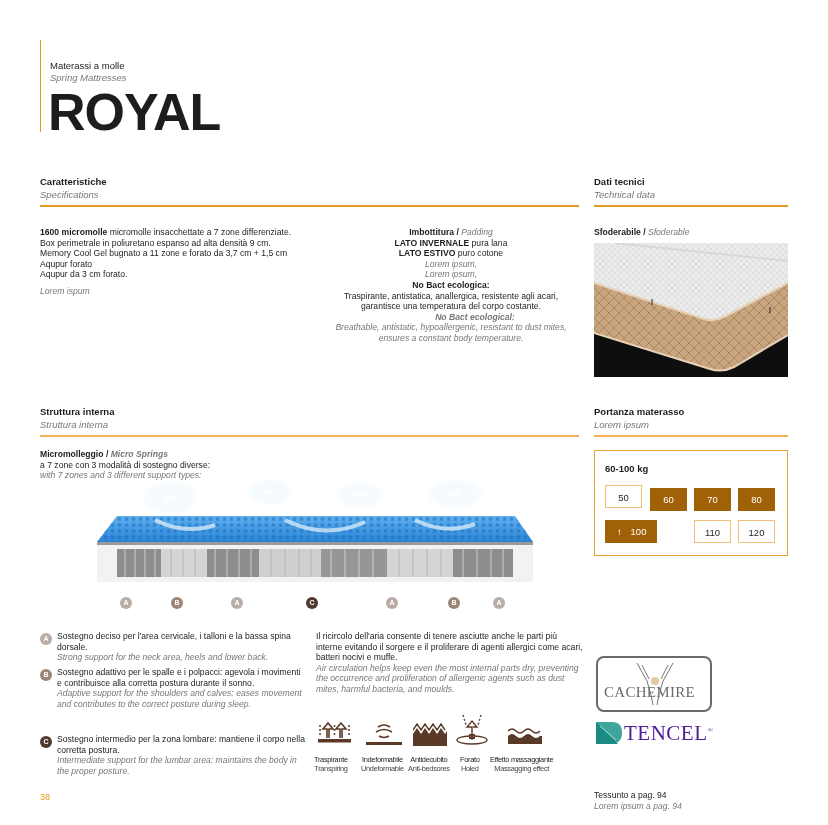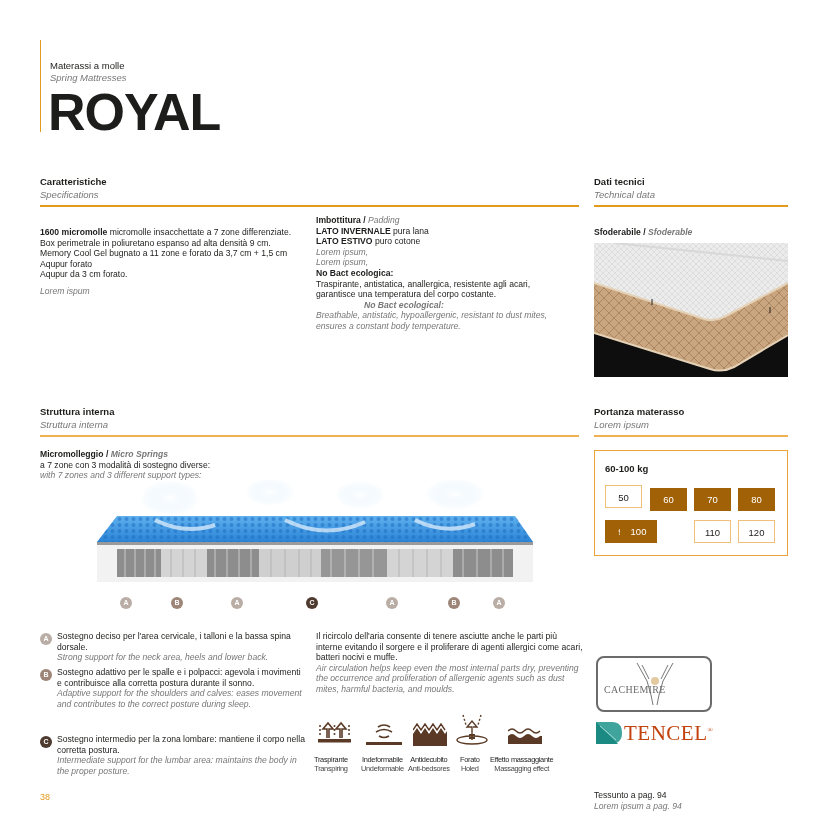--- a/index.html
+++ b/index.html
@@ -49,36 +49,36 @@
 
 <div class="abs txt" style="left:40px;top:227px;width:270px;">
   <div><b>1600 micromolle</b><span> micromolle insacchettate a 7 zone differenziate.</span></div>
   <div>Box perimetrale in poliuretano espanso ad alta densità 9 cm.</div>
   <div>Memory Cool Gel bugnato a 11 zone e forato da 3,7 cm + 1,5 cm</div>
   <div>Aqupur forato</div>
   <div>Aqupur da 3 cm forato.</div>
   <div class="it" style="margin-top:6px;">Lorem ispum</div>
 </div>
 
-<div class="abs txt" style="left:316px;top:215px;width:270px;">
+<div class="abs txt" style="left:316px;top:227px;width:270px;text-align:center;">
   <div><b>Imbottitura / </b><span class="it">Padding</span></div>
   <div><b>LATO INVERNALE</b><span> pura lana</span></div>
   <div><b>LATO ESTIVO</b><span> puro cotone</span></div>
   <div class="it">Lorem ipsum,</div>
   <div class="it">Lorem ipsum,</div>
   <div><b>No Bact ecologica:</b></div>
   <div>Traspirante, antistatica, anallergica, resistente agli acari,</div>
   <div>garantisce una temperatura del corpo costante.</div>
   <div class="it" style="font-weight:bold;margin-left:48px;">No Bact ecological:</div>
   <div class="it">Breathable, antistatic, hypoallergenic, resistant to dust mites,</div>
   <div class="it">ensures a constant body temperature.</div>
 </div>
 
 <div class="abs txt" style="left:594px;top:227px;">
-  <b>Sfoderabile / </b><span class="it" style="font-weight:bold;">Sfoderable</span>
+  <b>Sfoderabile / </b><span class="it" style="font-weight:normal;">Sfoderable</span>
 </div>
 <div class="abs" style="left:594px;top:243px;width:194px;height:134px;background:#121212;overflow:hidden;">
   <svg width="194" height="134" viewBox="0 0 194 134">
     <defs>
       <pattern id="q" width="10" height="10" patternUnits="userSpaceOnUse">
           <path d="M0 5 L5 0 L10 5 L5 10 Z" fill="none" stroke="#a47e58" stroke-width="0.8"></path>
         </pattern>
       <pattern id="w" width="6" height="6" patternUnits="userSpaceOnUse">
           <path d="M0 3 L3 0 L6 3 L3 6 Z" fill="none" stroke="#cfcfcf" stroke-width="0.5"></path>
         </pattern>
@@ -308,28 +308,28 @@
 <div class="abs" style="left:596px;top:656px;width:116px;height:56px;border:2px solid #6b6b6b;border-radius:8px;box-sizing:border-box;">
   <svg class="abs" style="left:35px;top:3px;" width="44" height="46" viewBox="0 0 44 46">
     <circle cx="22" cy="20" r="4" fill="#e2c9a0"></circle>
     <g fill="none" stroke="#777" stroke-width="1">
         <path d="M4 2 L14 20 L18 34 L20 44"></path>
         <path d="M9 4 L16 18"></path>
         <path d="M40 2 L30 20 L26 34 L24 44"></path>
         <path d="M35 4 L28 18"></path>
       </g>
   </svg>
-  <div class="abs" style="left:6px;top:26px;font-family:'Liberation Serif',serif;font-size:10px;color:#6b6b6b;letter-spacing:0.3px;">CACHEMIRE</div>
+  <div class="abs" style="left:6px;top:26px;font-family:'Liberation Serif',serif;font-size:15px;color:#6b6b6b;letter-spacing:0.3px;">CACHEMIRE</div>
 </div>
 <div class="abs" style="left:596px;top:722px;">
   <svg class="abs" style="left:0;top:0;" width="26" height="22" viewBox="0 0 26 22">
     <path d="M0 0 L16 0 Q26 0 26 11 Q26 22 14 22 L0 22 Z" fill="#3fa59c"></path>
     <path d="M0 0 L22 22 L0 22 Z" fill="#1b8a83"></path>
     <path d="M4 4 L20 18" stroke="#a8ddd6" stroke-width="1"></path>
   </svg>
-  <div class="abs" style="left:28px;top:-1px;font-family:'Liberation Serif',serif;font-size:21px;color:#c2410c;letter-spacing:0.5px;white-space:nowrap;"><span>TENCEL</span><sup style="font-size:7px;">®</sup></div>
+  <div class="abs" style="left:28px;top:-1px;font-family:'Liberation Serif',serif;font-size:21px;color:#4c1d95;letter-spacing:0.5px;white-space:nowrap;"><span>TENCEL</span><sup style="font-size:7px;">®</sup></div>
 </div>
 <div class="abs txt" style="left:594px;top:757px;margin-top:33px;">
   <div>Tessunto a pag. 94</div>
   <div class="it">Lorem ipsum a pag. 94</div>
 </div>
 
 <div class="abs" style="left:40px;top:792px;font-size:9px;color:#e39b1d;">38</div>
 
 </body></html>

